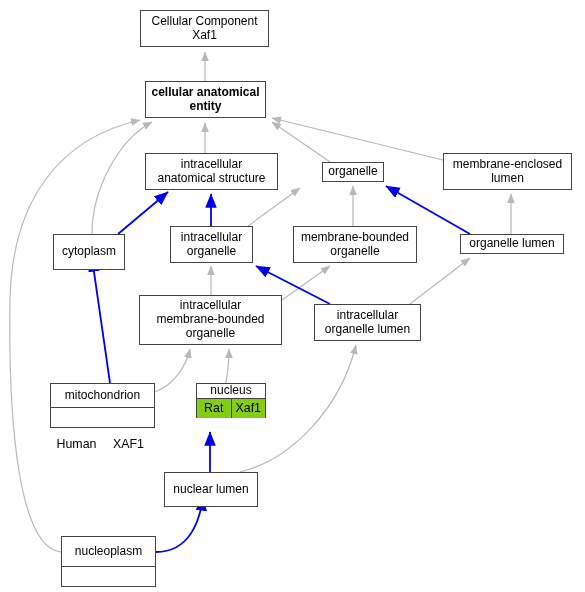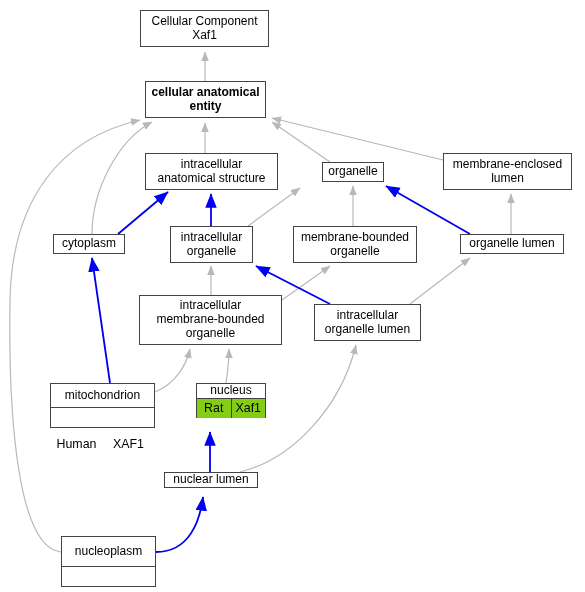--- a/index.html
+++ b/index.html
@@ -117,21 +117,21 @@
         <div class="node-title">intracellular
 anatomical structure</div>
       </div>
       <div class="node" style="left: 322px; top: 162px; width: 62px; height: 20px;">
         <div class="node-title">organelle</div>
       </div>
       <div class="node" style="left: 443px; top: 153px; width: 129px; height: 37px;">
         <div class="node-title">membrane-enclosed
 lumen</div>
       </div>
-      <div class="node" style="left: 53px; top: 234px; width: 72px; height: 20px;">
+      <div class="node" style="left: 53px; top: 234px; width: 72px; height: 36px;">
         <div class="node-title">cytoplasm</div>
       </div>
       <div class="node" style="left: 170px; top: 226px; width: 83px; height: 37px;">
         <div class="node-title">intracellular
 organelle</div>
       </div>
       <div class="node" style="left: 293px; top: 226px; width: 124px; height: 37px;">
         <div class="node-title">membrane-bounded
 organelle</div>
       </div>
@@ -154,21 +154,21 @@
           <div class="evid-cell evid-human">XAF1</div>
         </div>
       </div>
       <div class="node" style="left: 196px; top: 383px; width: 70px; height: 35px;">
         <div class="node-title">nucleus</div>
         <div class="node-evid">
           <div class="evid-cell evid-rat">Rat</div>
           <div class="evid-cell evid-rat">Xaf1</div>
         </div>
       </div>
-      <div class="node" style="left: 164px; top: 472px; width: 94px; height: 16px;">
+      <div class="node" style="left: 164px; top: 472px; width: 94px; height: 35px;">
         <div class="node-title">nuclear lumen</div>
       </div>
       <div class="node" style="left: 61px; top: 536px; width: 95px; height: 51px;">
         <div class="node-title">nucleoplasm</div>
         <div class="node-evid">
           <div class="evid-cell evid-human">Human</div>
           <div class="evid-cell evid-human">XAF1</div>
         </div>
       </div>
     </div>

